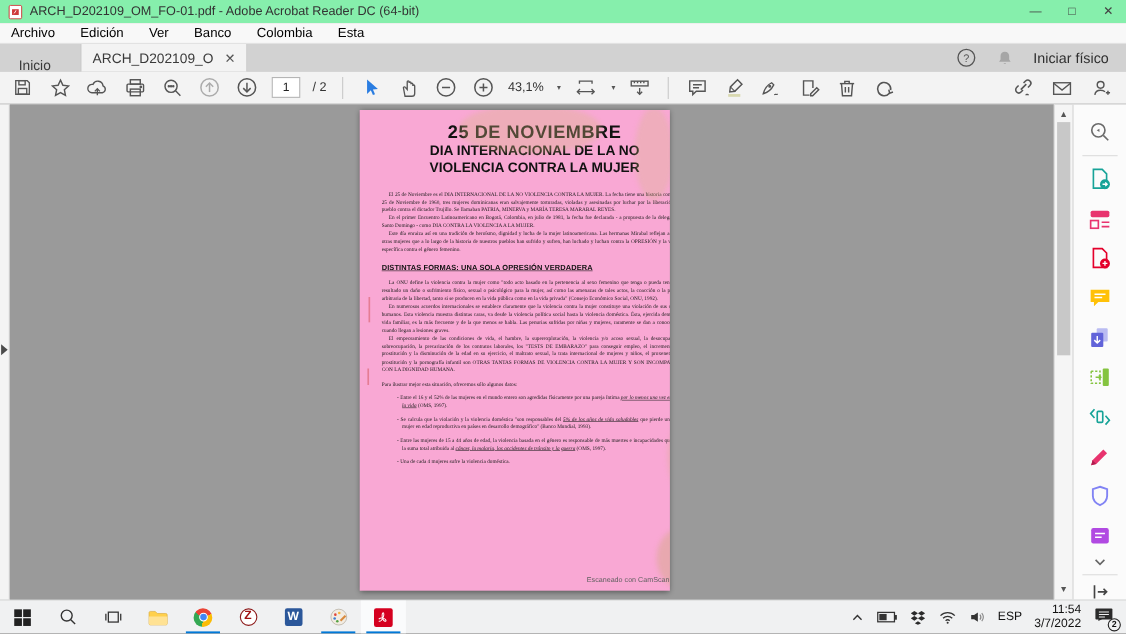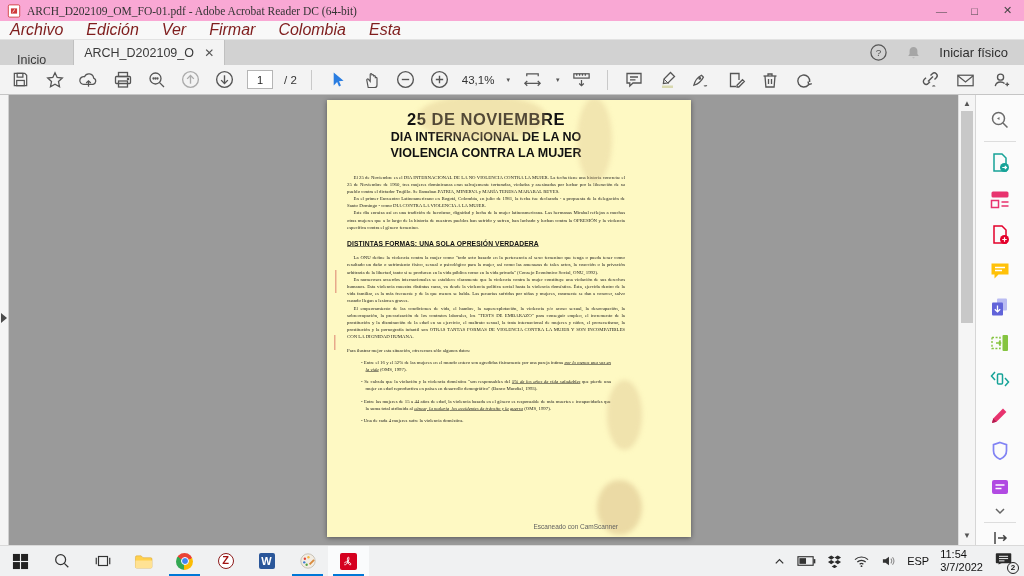--- a/index.html
+++ b/index.html
@@ -1,27 +1,27 @@
 <!DOCTYPE html>
 <html><head>
 <meta charset="utf-8">
 <style>
   * { margin:0; padding:0; box-sizing:border-box; }
   html,body { width:1024px; height:576px; overflow:hidden; }
   body { font-family:"Liberation Sans",sans-serif; background:#9a9a9a; font-size:12px; color:#333; }
 
   
-  .titlebar { height:21px; background:#f9a8d4; display:flex; align-items:center; padding-left:7px; gap:6px;font-family:Liberation Serif, serif; }
+  .titlebar { height:21px; background:#86efac; display:flex; align-items:center; padding-left:7px; gap:6px; }
   .titlebar .title { font-size:11.5px; color:#333; }
   .win-controls { margin-left:auto; display:flex; height:100%; }
   .win-btn { width:33px; display:flex; align-items:center; justify-content:center; color:#444; font-size:11px; }
 
   
   .menubar { height:19px; background:#f8f8f8; border-bottom:1px solid #e2e2e2; display:flex; align-items:center; gap:23px; padding-left:10px; }
-  .menu-item { font-size:16px; color:#7f1d1d;font-style:italic; }
+  .menu-item { font-size:12px; color:#000000; }
 
   
   .tabbar { height:25px; background:#d2d2d2; display:flex; align-items:stretch; font-size:12.5px; color:#3a3a3a; }
   .tab { padding:0 17px; display:flex; align-items:center;margin-top:14px; }
   .doc-tab { background:#f3f3f3; margin-left:10px; width:152px; display:flex; align-items:center; gap:10px; padding:0 10px; border-left:1px solid #c0c0c0; border-right:1px solid #c0c0c0; }
   .doc-tab .lbl { white-space:nowrap; overflow:hidden; }
   .tab-close { color:#555; font-size:12px; }
   .tabbar-right { margin-left:auto; display:flex; align-items:center; gap:17px; padding-right:16px; }
   .signin { font-size:13px; color:#2f2f2f; }
 
@@ -35,21 +35,21 @@
   .caret { font-size:7px; color:#555; margin-left:1px; }
   .tb-right { margin-left:auto; display:flex; align-items:center; gap:13px; padding-right:2px; }
   svg.ic { display:block; }
 
   
   .main { display:flex; height:450px; }
   .navstrip { width:9px; background:#f4f4f4; border-right:1px solid #cfcfcf; position:relative; }
   .nav-arrow { position:absolute; top:218px; left:1px; width:0; height:0; border-left:6px solid #4b4b4b; border-top:5px solid transparent; border-bottom:5px solid transparent; }
   .docarea { flex:1; background:#9a9a9a; position:relative; overflow:hidden; }
 
-  .page { position:absolute; left:50%; margin-left:-157px; top:5px; width:364px; height:437px; background:#fef9c3; box-shadow:0 1px 5px rgba(0,0,0,.45); overflow:hidden; }
+  .page { position:absolute; left:50%; margin-left:-157px; top:5px; width:282px; height:437px; background:#f9a8d4; box-shadow:0 1px 5px rgba(0,0,0,.45); overflow:hidden; }
   .pagescale { width:626px; height:874px; transform:scale(.5); transform-origin:0 0; position:relative; padding:20px 30px 0 40px; font-family:"Liberation Serif",serif; color:#1b1b1b; }
   .doc-title1 { font-family:"Liberation Sans",sans-serif; font-weight:bold; font-size:33px; text-align:center; letter-spacing:1px; color:#111; }
   .doc-title2 { font-family:"Liberation Sans",sans-serif; font-weight:bold; font-size:25px; text-align:center; line-height:1.25; color:#111; }
   .doc-body { margin-top:26px; font-size:9.6px; line-height:1.5; text-align:justify; }
   .doc-p { text-indent:13px; }
   .doc-heading { font-family:"Liberation Sans",sans-serif; font-weight:bold; font-size:13.5px; text-decoration:underline; margin:15px 0 11px 0; letter-spacing:.2px; color:#111; }
   .doc-intro { margin-top:12px; }
   .doc-bullet { margin:10px 0 0 28px; padding-left:9px; text-indent:-9px; width:500px; }
   .useg { text-decoration:underline; font-style:italic; }
   .scan-footer { position:absolute; top:846px; right:44px; font-family:"Liberation Sans",sans-serif; font-size:13px; color:#5f5f5f; }
@@ -65,21 +65,21 @@
   .rp-div { width:32px; height:1px; background:#ddd; margin:3px 0; flex:none; }
   .rp-chev { height:14px; flex:none; }
 
   
   .taskbar { height:31px; background:#f0f1f2; border-top:1px solid #d9d9d9; display:flex; align-items:stretch; }
   .tb-app { width:41px; display:flex; align-items:center; justify-content:center; position:relative; flex:none; }
   .tb-app.running::after { content:""; position:absolute; bottom:0; left:5px; right:5px; height:2.5px; background:#0078d7; }
   .tb-app.active { background:#fafbfc; }
   .tray { margin-left:auto; display:flex; align-items:center; gap:11px; padding-right:8px; }
   .tray-lang { font-size:11px; color:#111; }
-  .tray-clock { font-size:11px; color:#111; line-height:1.2; }
+  .tray-clock { font-size:11px; color:#111; text-align:right; line-height:1.2; }
   .notif { position:relative; width:22px; height:22px; }
   .notif-badge { position:absolute; right:-3px; bottom:-2px; width:12px; height:12px; border-radius:50%; background:#f0f1f2; border:1px solid #222; font-size:8px; line-height:10px; text-align:center; color:#111; font-weight:bold; }
   .chrome-ball { width:17px; height:17px; border-radius:50%; background:conic-gradient(from -55deg,#ea4335 0 120deg,#fbbc05 120deg 240deg,#34a853 240deg 360deg); position:relative; }
   .chrome-ball::after { content:""; position:absolute; left:4.5px; top:4.5px; width:8px; height:8px; border-radius:50%; background:#4285f4; border:1.5px solid #fff; box-sizing:border-box; }
   .zotero-ic { width:16px; height:16px; border-radius:50%; background:#fff; border:1.5px solid #8d1b1b; color:#a11212; font-weight:bold; font-size:11px; line-height:13px; text-align:center; }
   .word-ic { width:16px; height:16px; background:#2b579a; border-radius:2px; color:#fff; font-weight:bold; font-size:11px; line-height:16px; text-align:center; }
   .acro-ic { width:17px; height:17px; background:#d5001f; border-radius:2px; display:flex; align-items:center; justify-content:center; }
 </style>
 </head>
 <body>
@@ -95,21 +95,21 @@
     <div class="win-btn">—</div>
     <div class="win-btn">□</div>
     <div class="win-btn">✕</div>
   </div>
 </div>
 
 <div class="menubar">
     <span class="menu-item">Archivo</span>
     <span class="menu-item">Edición</span>
     <span class="menu-item">Ver</span>
-    <span class="menu-item">Firmar</span>
+    <span class="menu-item">Banco</span>
     <span class="menu-item">Colombia</span>
     <span class="menu-item">Esta</span>
   </div>
 
 <div class="tabbar">
   <div class="tab">
       <span>Inicio</span>
     </div>
   <div class="doc-tab">
     <span class="lbl">ARCH_D202109_O...</span>

